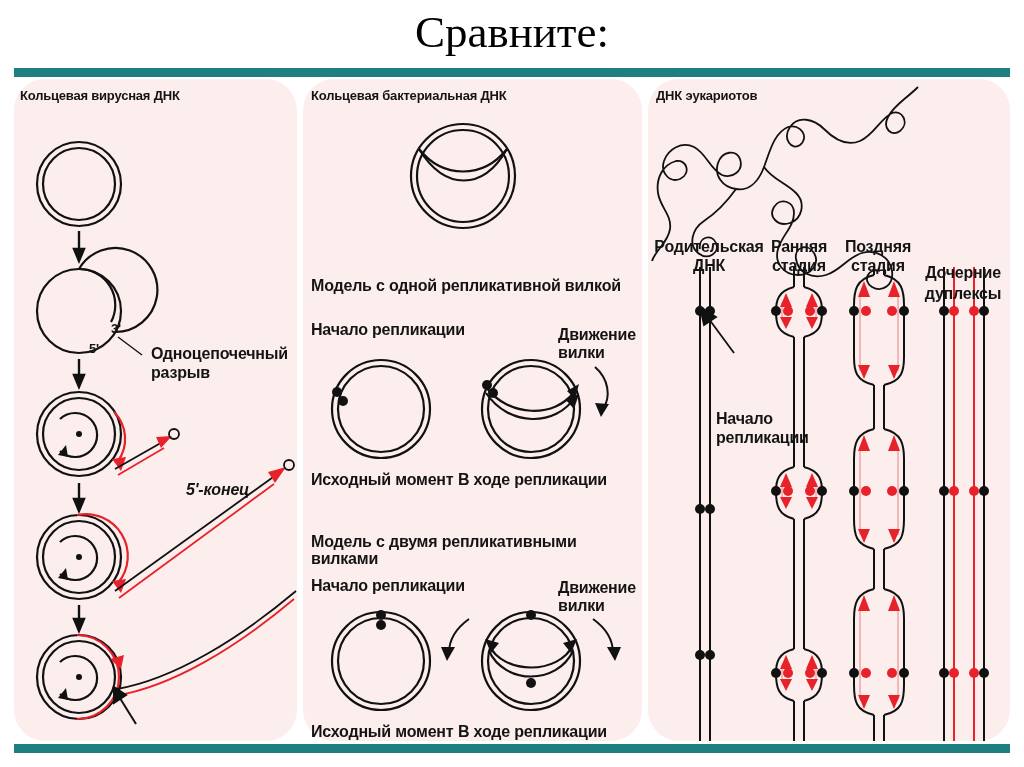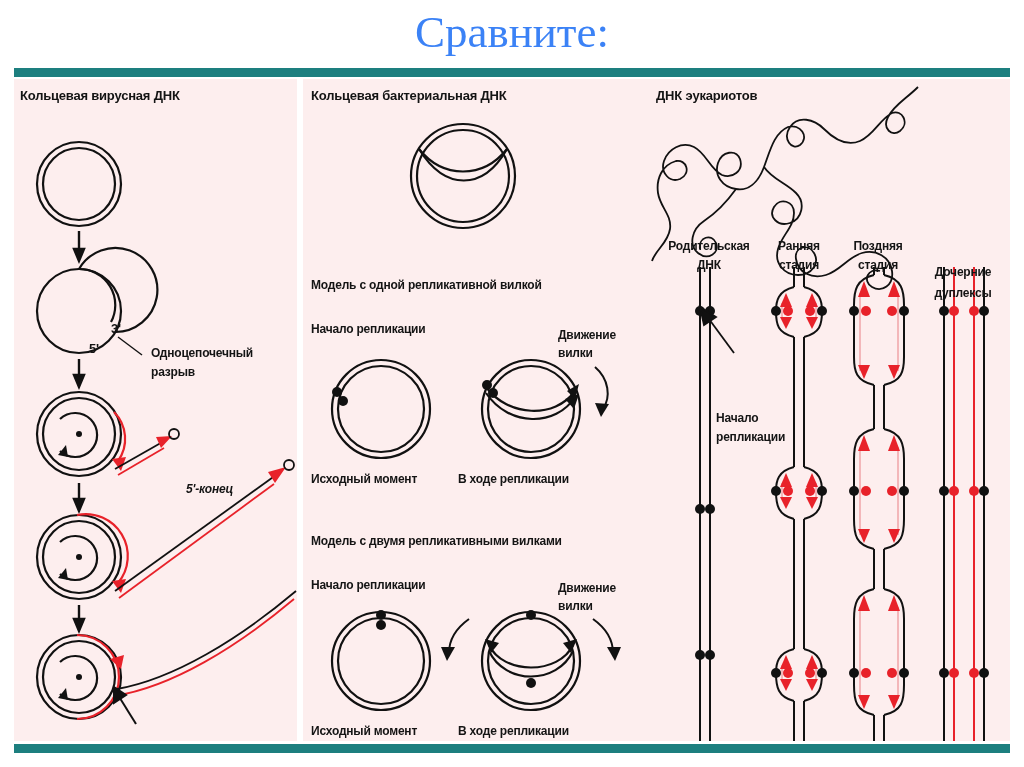--- a/index.html
+++ b/index.html
@@ -12,55 +12,55 @@
   }
   #slide{position:absolute;inset:0;}
 
   
   .title{
     position:absolute;left:0;top:2px;width:1024px;
     text-align:center;
     font-family:"Liberation Serif", serif;
     font-size:45px;
     line-height:60px;
-    color:#3b82f6;
+    color:#000000;
     letter-spacing:0px;
   }
 
   
   .teal-bar{
     position:absolute;
     background:#1d7f7f;
     left:14px;width:996px;height:9px;
   }
   .teal-top{top:68px;}
   .teal-bottom{top:744px;}
 
   
   .panel{
     position:absolute;
     background:#fdeeee;
-    top:79px;height:662px;
+    top:79px;height:662px;border-radius:31px;
   }
   .panel-left{left:14px;width:283px;}
-  .panel-mid{left:303px;width:339px;padding-left:32px;}
+  .panel-mid{left:303px;width:339px;}
   .panel-right{left:648px;width:362px;}
 
   .col-header{
     position:absolute;
     font-size:13px;
     font-weight:bold;
     color:#141414;
     letter-spacing:-0.2px;
     white-space:nowrap;
   }
 
   .lbl{
     position:absolute;
-    font-size:12px;
+    font-size:16px;
     color:#141414;
     font-weight:bold;
     letter-spacing:-0.2px;
     line-height:17px;
     white-space:pre-line;
   }
   .lbl.small{font-size:13px;}
   .lbl.center{text-align:center;}
 
   svg{display:block;}

